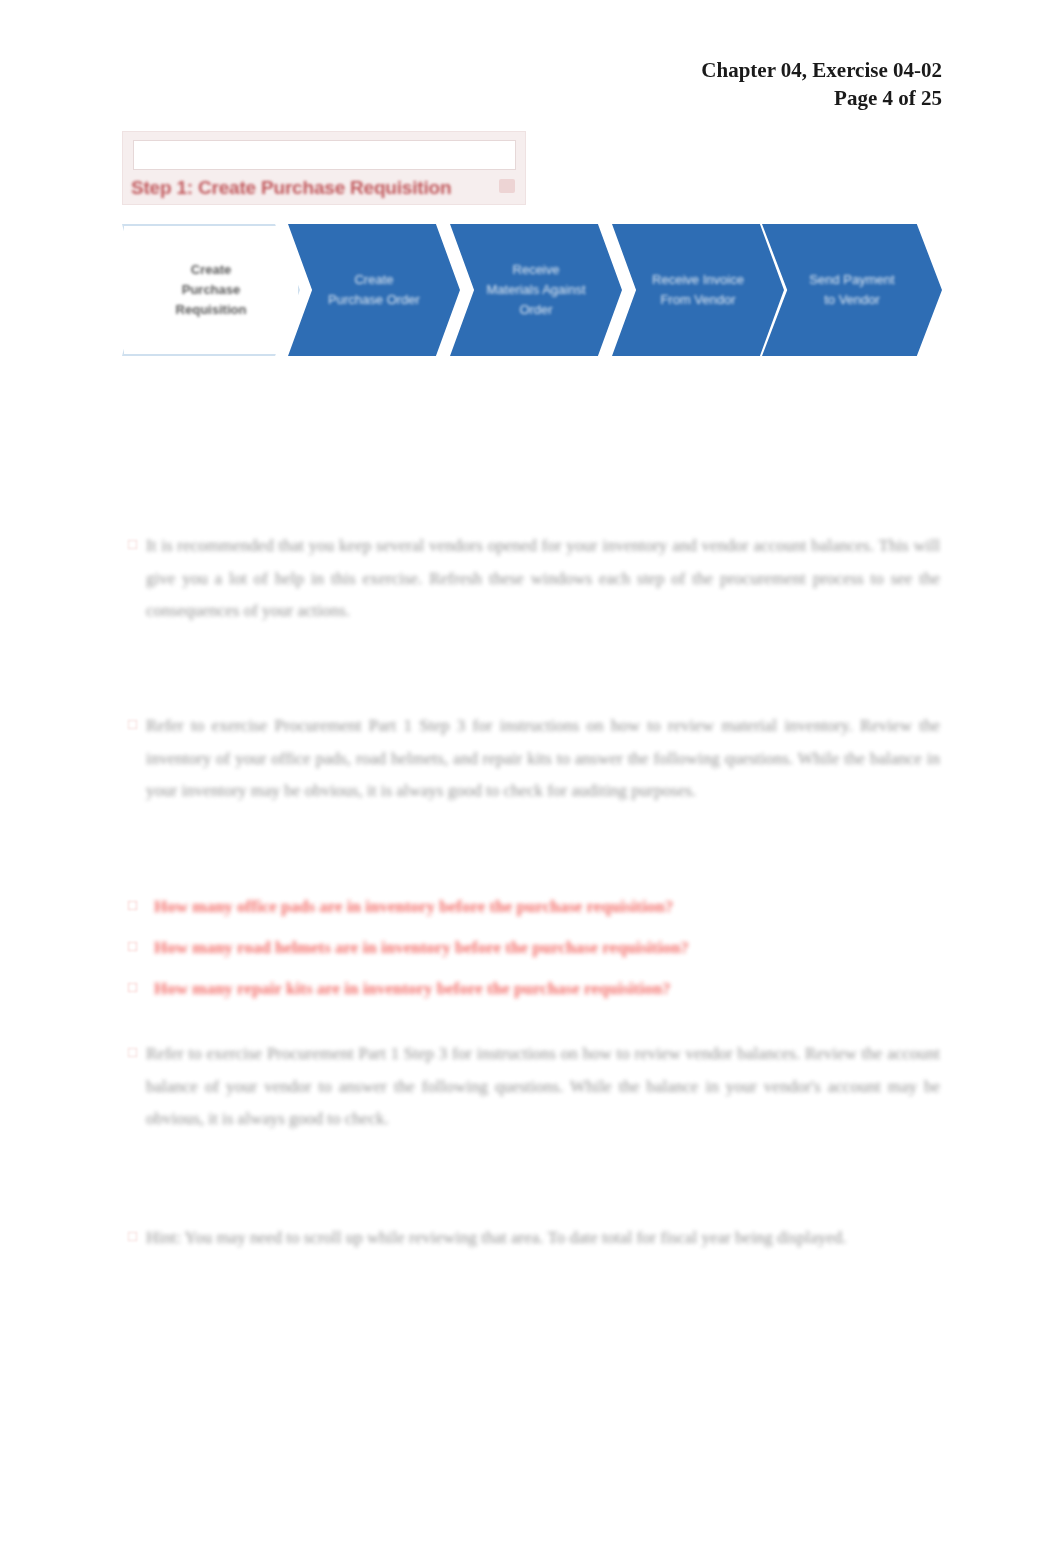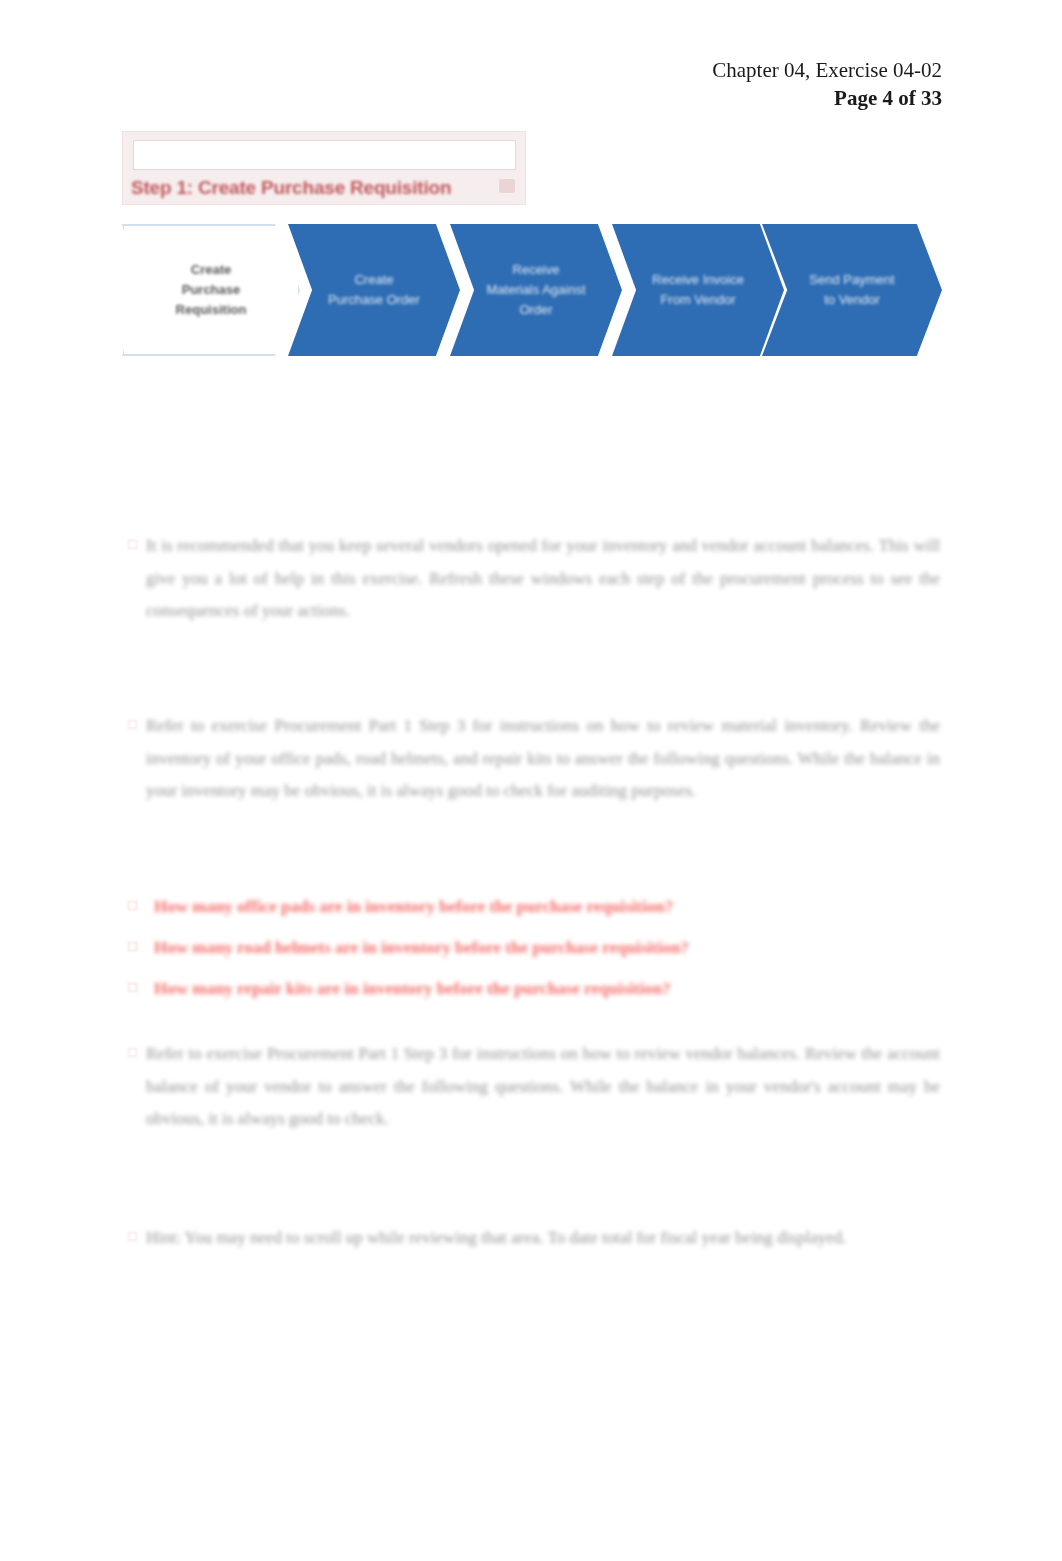--- a/index.html
+++ b/index.html
@@ -21,20 +21,21 @@
     position: absolute;
     top: 56px;
     right: 120px;
     text-align: right;
     line-height: 1.35;
   }
   .page-header .line {
     font-size: 21px;
     color: #1a1a1a;
     white-space: nowrap;
+    font-weight: bold;
   }
   .page-header .line.bold {
     font-weight: bold;
   }
 
   
   .title-banner {
     position: absolute;
     left: 122px;
     top: 131px;
@@ -191,21 +192,21 @@
     filter: blur(1.9px);
     opacity: 0.75;
     white-space: nowrap;
   }
 </style>
 </head>
 <body>
 
 <div class="page-header">
   <div class="line">Chapter 04, Exercise 04-02</div>
-  <div class="line bold">Page 4 of 33</div>
+  <div class="line bold">Page 4 of 25</div>
 </div>
 
 <div class="title-banner">
   <div class="banner-input"></div>
   <div class="banner-title">Step 1: Create Purchase Requisition</div>
   <div class="banner-badge"></div>
 </div>
 
 <div class="flow">
   <div class="chev first">

